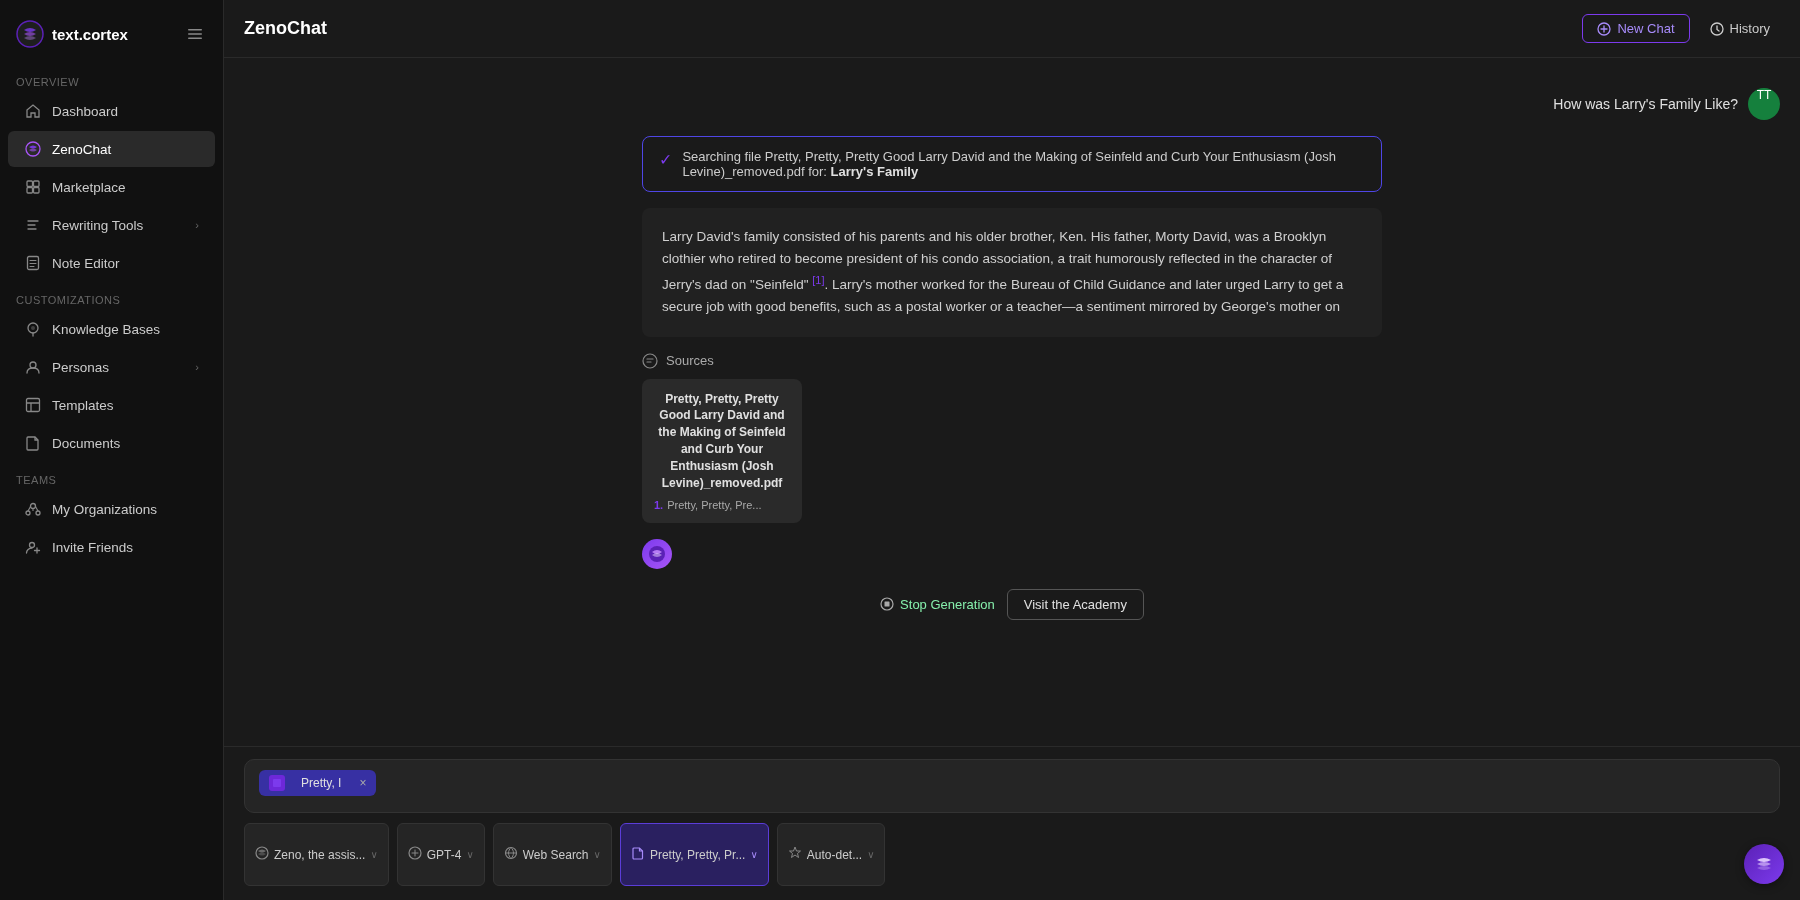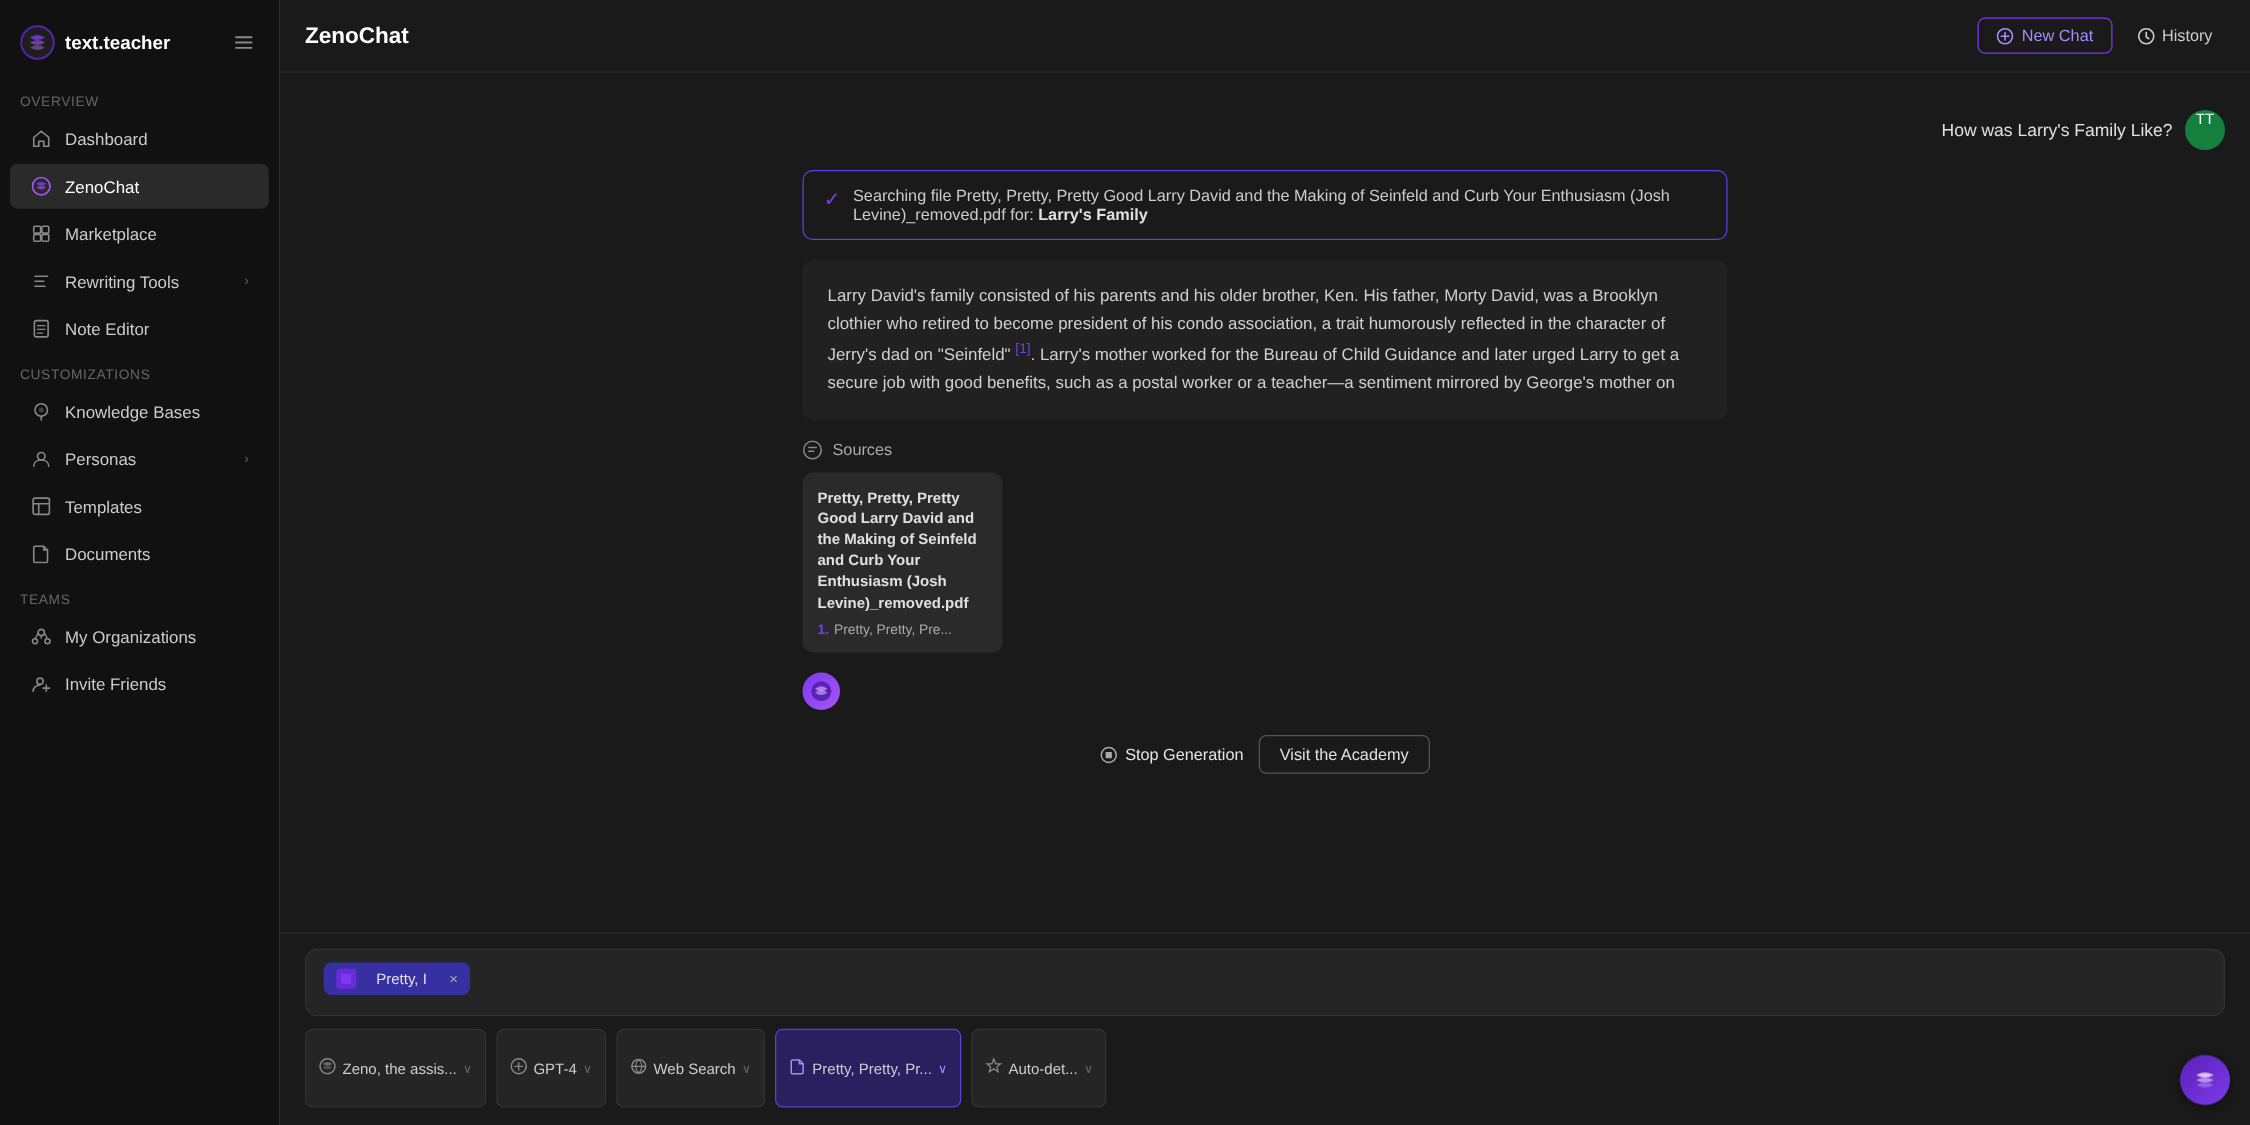--- a/index.html
+++ b/index.html
@@ -231,20 +231,21 @@
       font-size: 11px;
       vertical-align: super;
     }
 
     
     .sources-section {
       max-width: 740px;
       align-self: center;
       width: 100%;
       margin: 0 auto;
+      text-align: center;
     }
     .sources-header {
       display: flex;
       align-items: center;
       gap: 8px;
       font-size: 13px;
       color: #aaa;
       margin-bottom: 10px;
     }
     .sources-grid {
@@ -301,25 +302,25 @@
     
     .action-row {
       display: flex;
       justify-content: center;
       align-items: center;
       gap: 12px;
       padding: 4px 0 8px;
     }
     .btn-stop {
       display: flex;
-      align-items: center;
+      align-items: flex-start;
       gap: 6px;
       background: transparent;
       border: none;
-      color: #e5e5e5;
+      color: #86efac;
       font-size: 13px;
       cursor: pointer;
     }
     .btn-visit-academy {
       background: transparent;
       border: 1px solid #555;
       color: #e0e0e0;
       padding: 7px 16px;
       border-radius: 6px;
       font-size: 13px;
@@ -430,21 +431,21 @@
 
 <nav class="sidebar">
   <div class="sidebar-logo">
 
     <svg class="logo-icon" viewBox="0 0 28 28" fill="none">
       <circle cx="14" cy="14" r="13" fill="#1e1e1e" stroke="#5b21b6" stroke-width="1.5"></circle>
       <path d="M8 10 Q14 6 20 10 Q14 14 8 10Z" fill="#7c3aed" opacity="0.8"></path>
       <path d="M8 14 Q14 10 20 14 Q14 18 8 14Z" fill="#a855f7" opacity="0.6"></path>
       <path d="M8 18 Q14 14 20 18 Q14 22 8 18Z" fill="#c084fc" opacity="0.4"></path>
     </svg>
-    <span class="logo-text">text.teacher</span>
+    <span class="logo-text">text.cortex</span>
     <button class="sidebar-collapse-btn">
       <svg width="16" height="16" viewBox="0 0 16 16" fill="none">
         <rect x="1" y="3" width="14" height="1.5" rx="0.75" fill="#888"></rect>
         <rect x="1" y="7.25" width="14" height="1.5" rx="0.75" fill="#888"></rect>
         <rect x="1" y="11.5" width="14" height="1.5" rx="0.75" fill="#888"></rect>
       </svg>
     </button>
   </div>
 
   <div class="sidebar-section-label">Overview</div>

